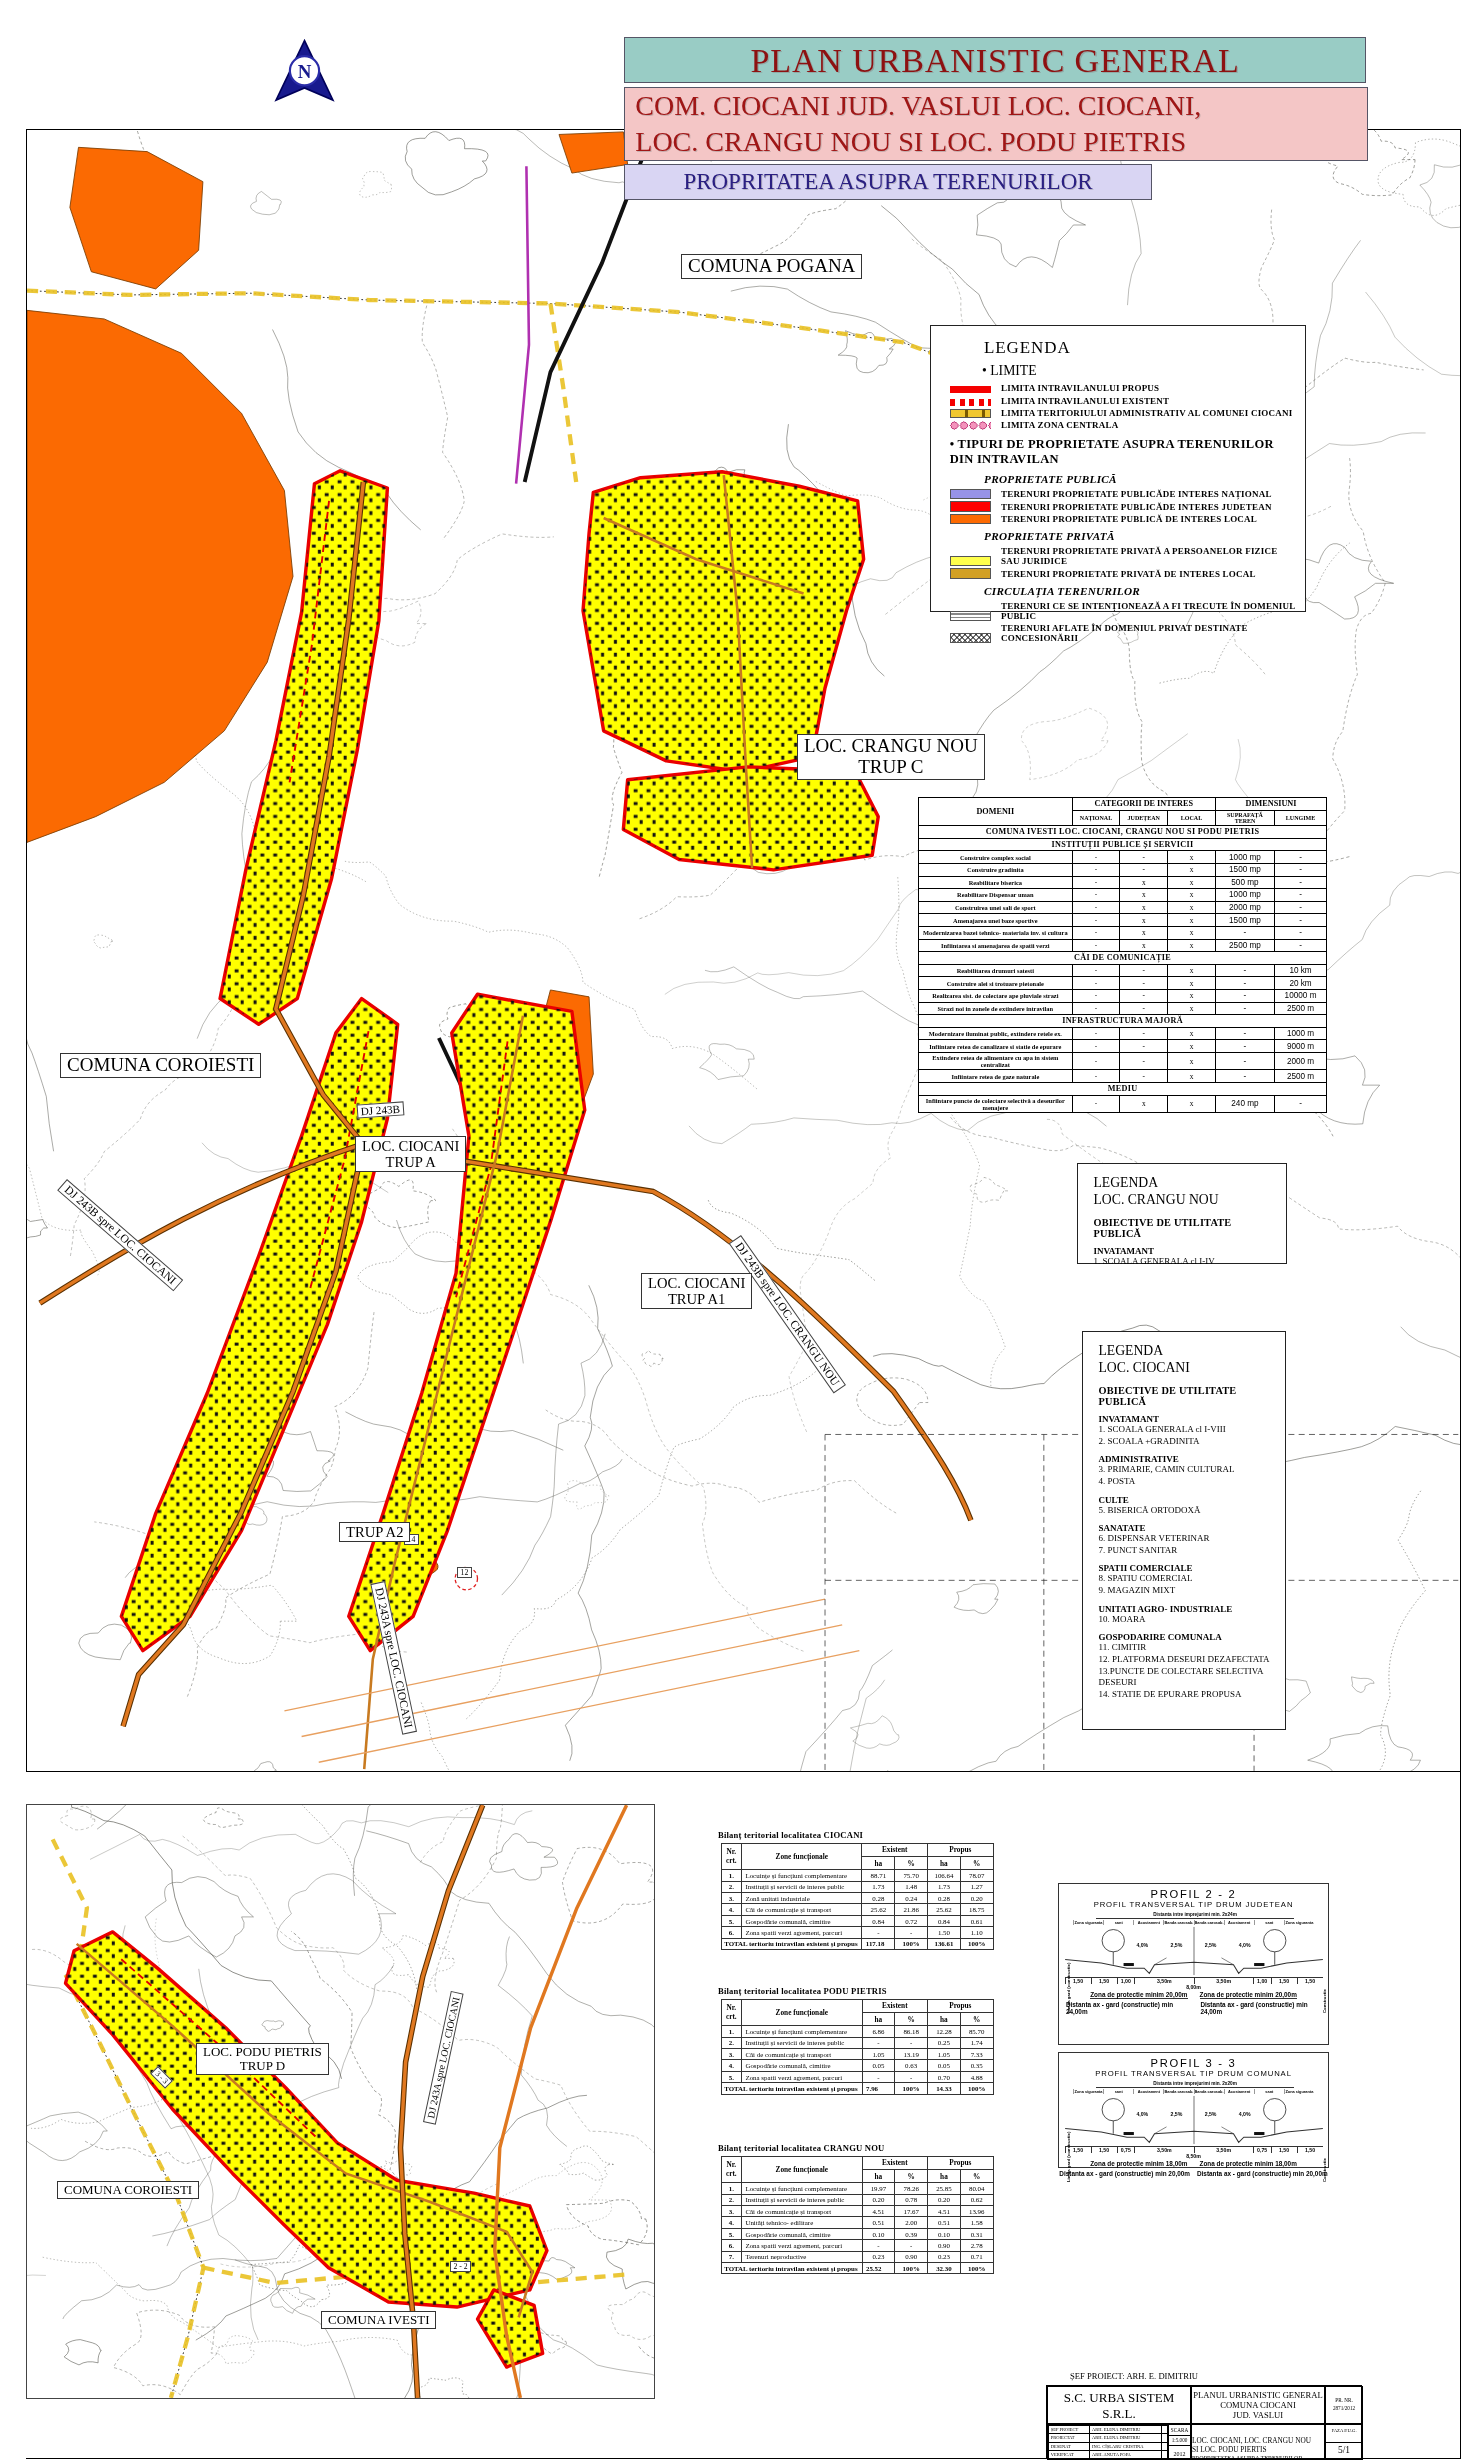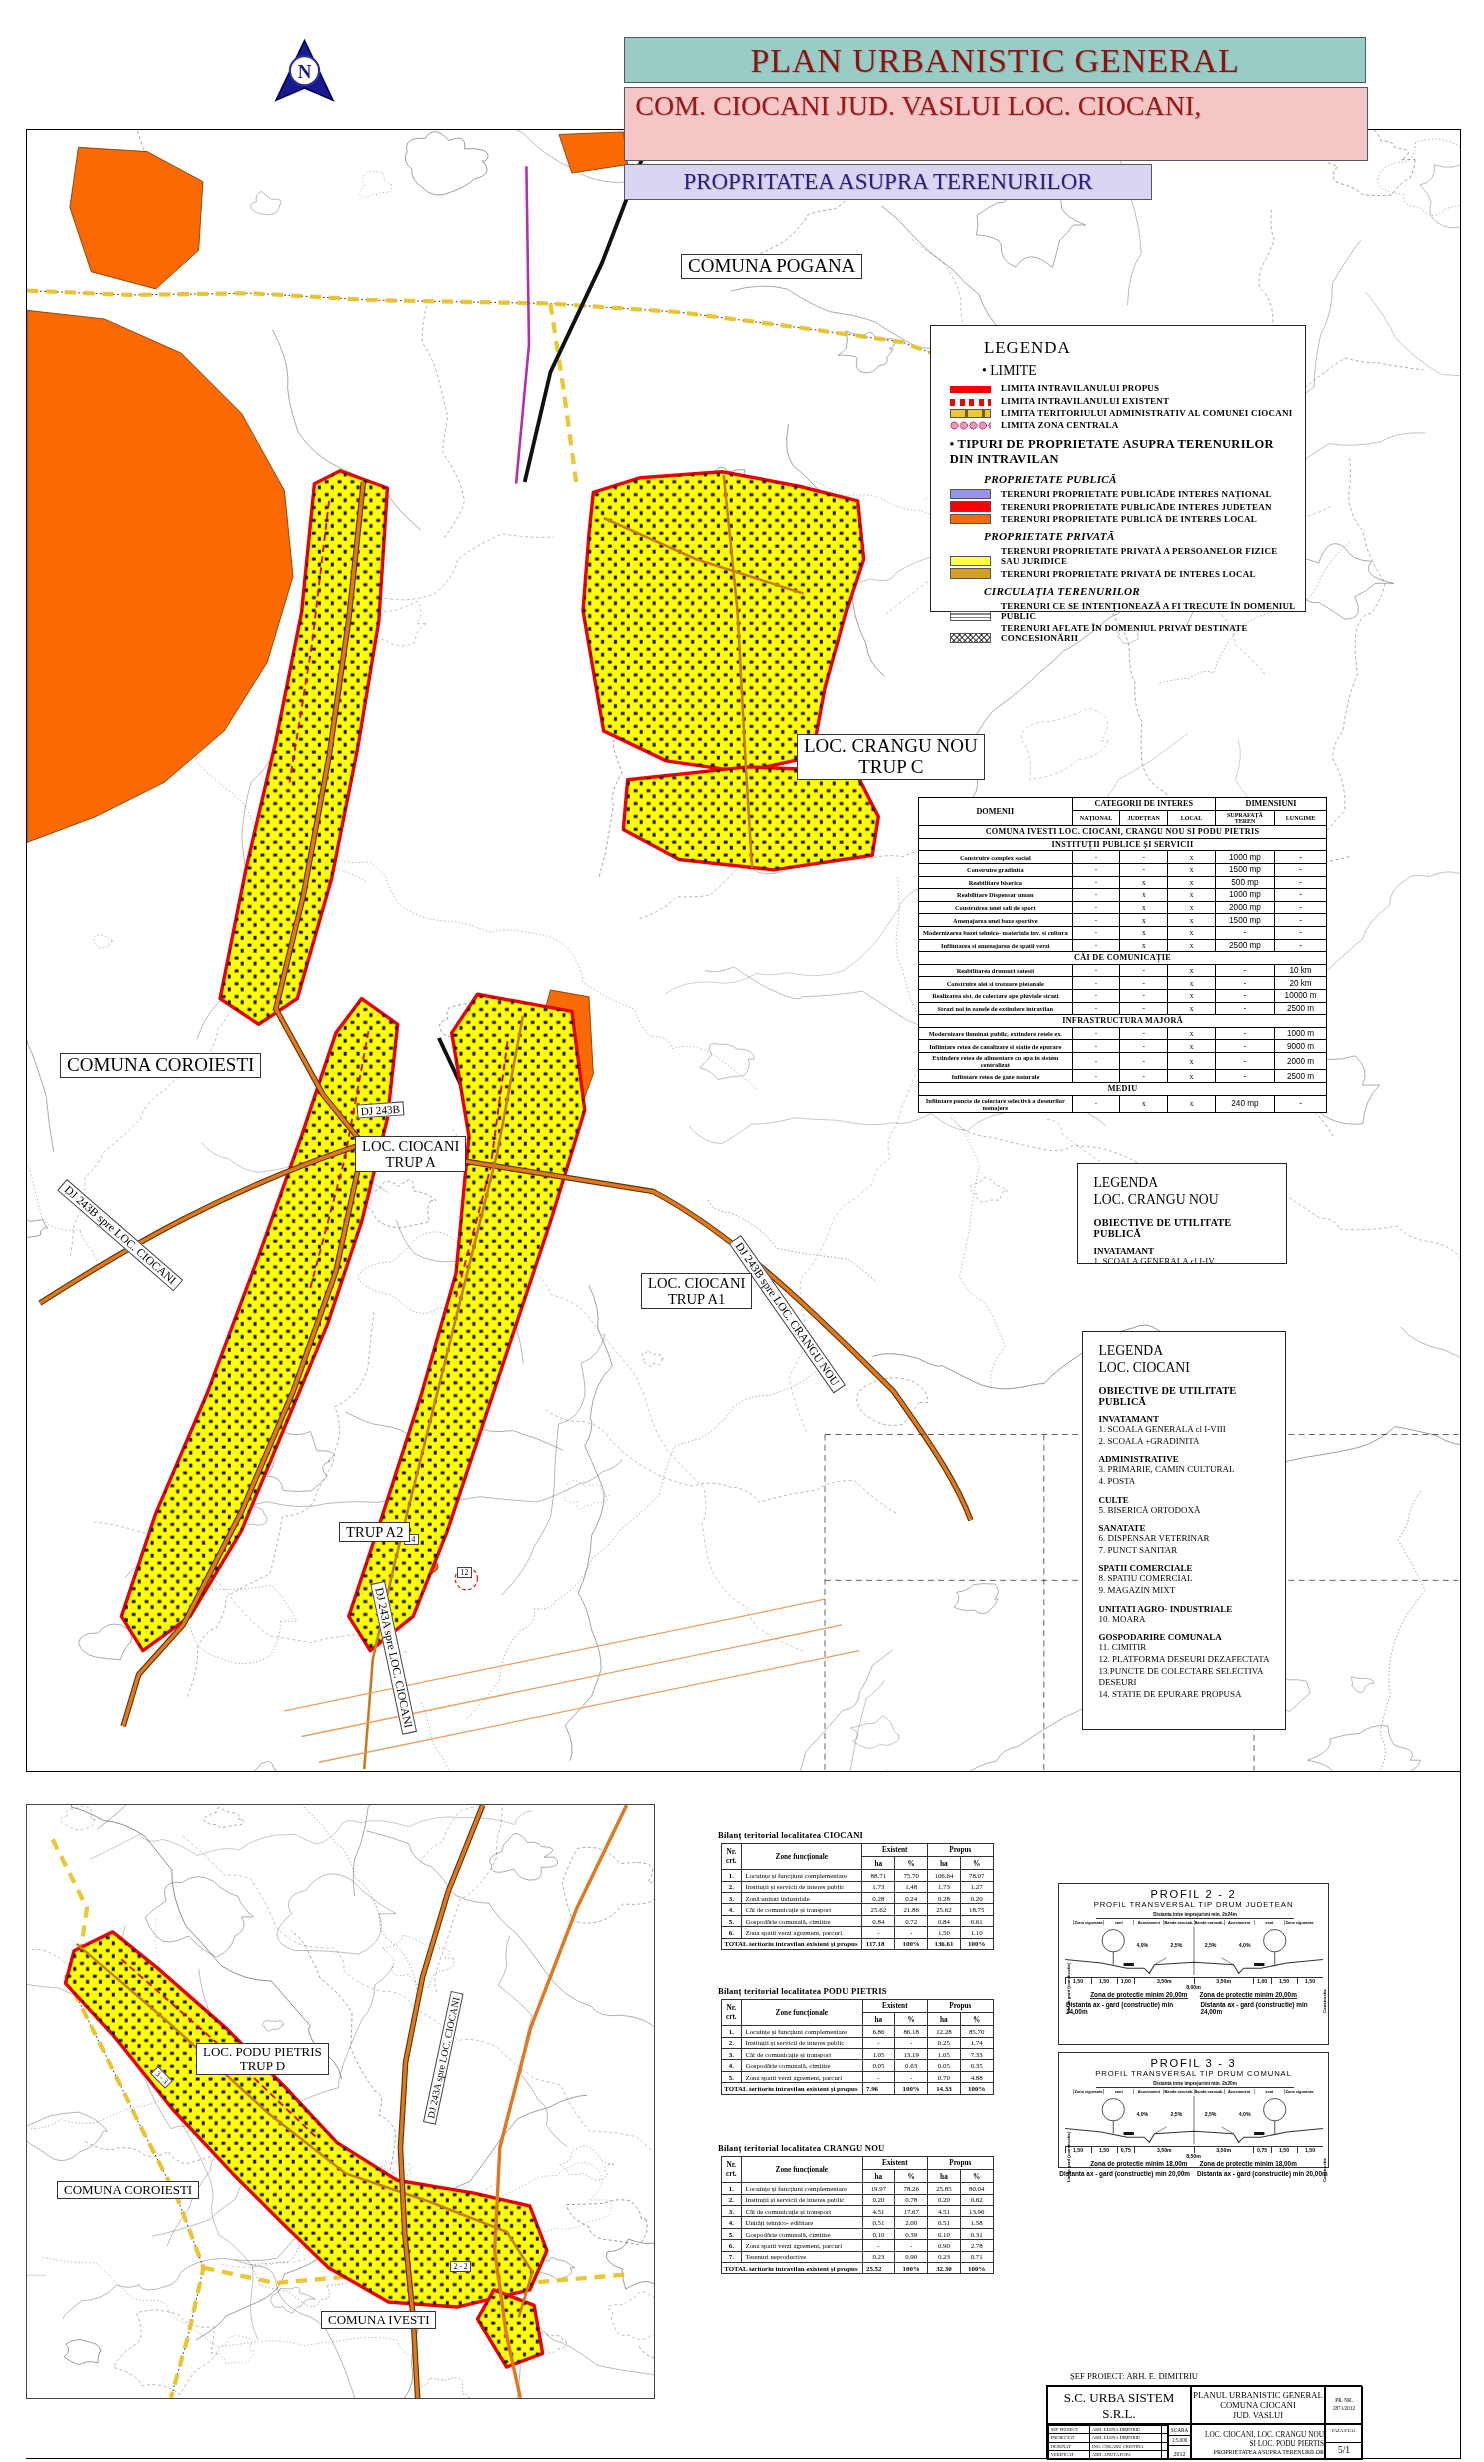--- a/index.html
+++ b/index.html
@@ -136,21 +136,21 @@
   .ct-company { text-align:center; font-size:13px; line-height:1.25; padding-top:3px; }
   .ct-proj { text-align:center; font-size:8.6px; line-height:1.2; padding-top:2.6px; }
   .ct-prnr { text-align:center; font-size:5.2px; padding-top:10.3px; line-height:1.4; }
   .ct-bl { display:flex; }
   .ct-roles { width:120px; }
   .ct-roles table { border-collapse:collapse; width:100%; height:100%; }
   .ct-roles td { border:0.7px solid #000; font-size:4.5px; padding:0 1.7px; white-space:nowrap; }
   .ct-scara { flex:1; display:flex; flex-direction:column; border-left:0.7px solid #000; }
   .ct-scara div { flex:1; font-size:5.2px; text-align:center; border-bottom:0.7px solid #000; padding-top:1.7px; }
   .ct-scara div:last-child { border-bottom:none; font-size:6px; padding-top:5.2px; }
-  .ct-sheet { text-align:right; font-size:7.3px; line-height:1.3; padding-top:5px; }
+  .ct-sheet { text-align:left; font-size:7.3px; line-height:1.3; padding-top:11px; }
   .ct-sheet .l3 { font-size:6px; }
   .ct-faza { display:flex; flex-direction:column; text-align:center; }
   .ct-faza .fz { font-size:4.7px; padding-top:2.6px; flex:1; border-bottom:0.7px solid #000; line-height:1.4; }
   .ct-faza .num { font-size:9.5px; padding-top:2.6px; flex:1; }
 </style>
 </head>
 <body>
 
 <div class="map-main">
   <svg viewBox="0 0 1670 1912">
@@ -416,20 +416,21 @@
 <div class="sheet-edge-b"></div>
 
 <svg class="logo" viewBox="0 0 78 80">
   <path d="M39,3 L72,72 L39,58 L6,72 Z" fill="#181a8e" stroke="#00005a" stroke-width="2"></path>
   <circle cx="39" cy="38" r="17" fill="#fff" stroke="#2a2ca8" stroke-width="2.5"></circle>
   <text x="39" y="46" text-anchor="middle" font-size="22" font-family="Liberation Serif, serif" font-weight="bold" fill="#181a8e">N</text>
 </svg>
 <div class="tb tb1">PLAN URBANISTIC GENERAL</div>
 <div class="tb tb2">
   <div>COM. CIOCANI JUD. VASLUI  LOC. CIOCANI,</div>
+  <div>LOC. CRANGU NOU SI LOC. PODU PIETRIS</div>
 </div>
 <div class="tb tb3">PROPRITATEA ASUPRA TERENURILOR</div>
 
 <div class="mlabel big" style="left:681px;top:254px;">COMUNA POGANA</div>
 <div class="mlabel big" style="left:797px;top:734px;">
   <div>LOC. CRANGU NOU</div>
   <div>TRUP C</div>
 </div>
 <div class="mlabel big" style="left:60px;top:1053px;">COMUNA COROIESTI</div>
 <div class="mini" style="left:357px;top:1103px;font-size:11.2px;transform:rotate(-4deg);">DJ 243B</div>

